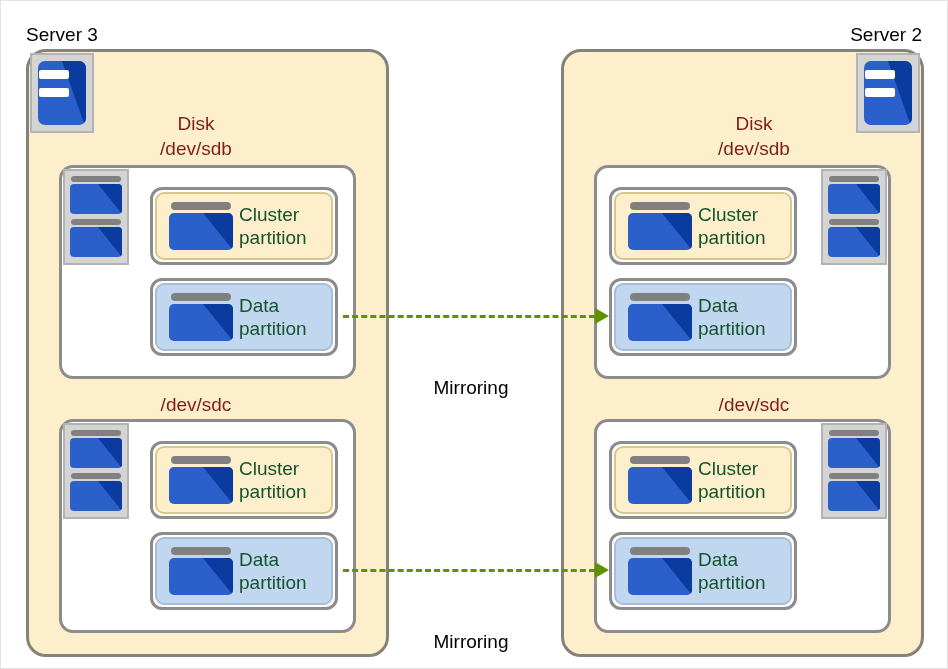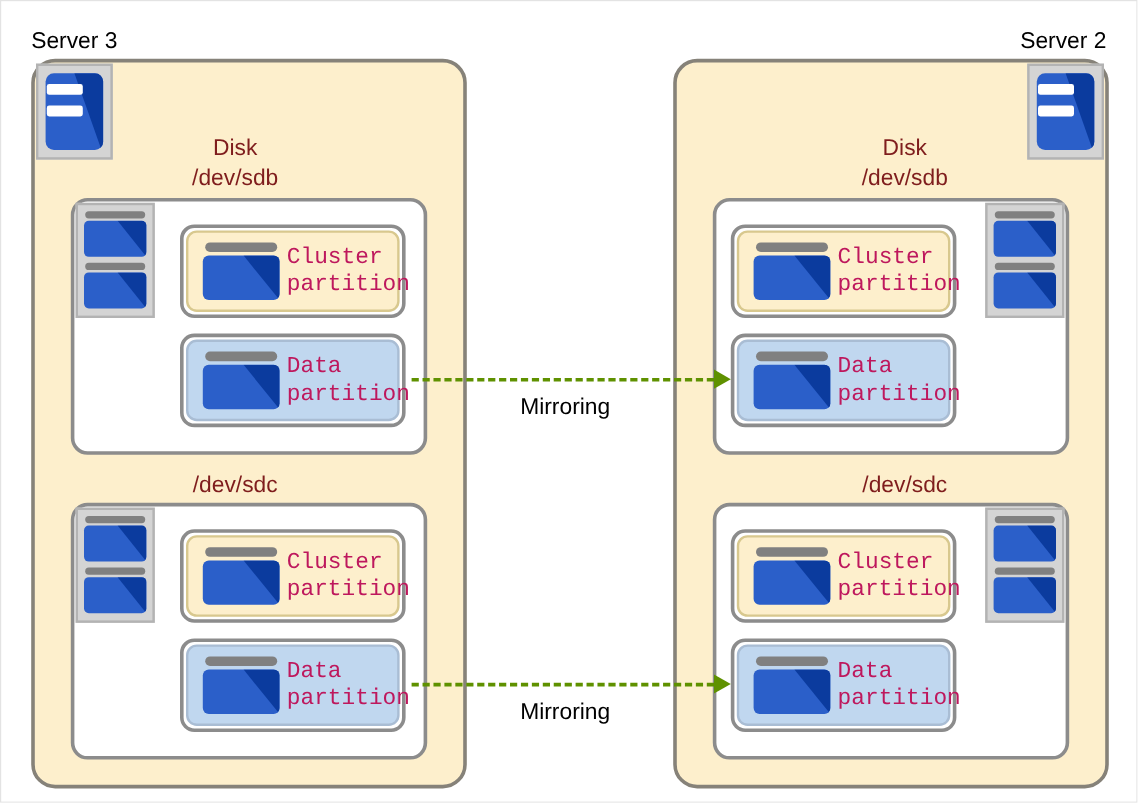--- a/index.html
+++ b/index.html
@@ -75,25 +75,24 @@
   .partition.cluster .partition-inner {
     background: #fdefcc;
     border: 2px solid #d8c88e;
   }
   .partition.data .partition-inner {
     background: #c0d7ef;
     border: 2px solid #a9bdd4;
   }
   .partition-text {
     font-size: 19px;
-    color: #be185d;
+    color: #14532d;
     line-height: 23px;
     white-space: nowrap;
     margin-left: 6px;
-    font-family: Liberation Mono, monospace;
   }
 
   
   .part-glyph {
     position: relative;
     width: 64px;
     height: 48px;
     margin-left: 12px;
     flex: 0 0 auto;
   }
@@ -218,20 +217,21 @@
     border-style: solid;
     border-width: 8px 0 8px 14px;
     border-color: transparent transparent transparent #5f9100;
   }
   .mirror-label {
     position: absolute;
     font-size: 19px;
     color: #000000;
     white-space: nowrap;
     text-align: center;
+    margin-top: 48px;
   }
 </style>
 </head>
 <body>
 
 <div id="canvas">
 
   <div class="server-label" style="left:25px; top:24px;">Server 3</div>
 
   <div class="server-box" style="left:25px; top:48px; width:363px; height:608px;"></div>

